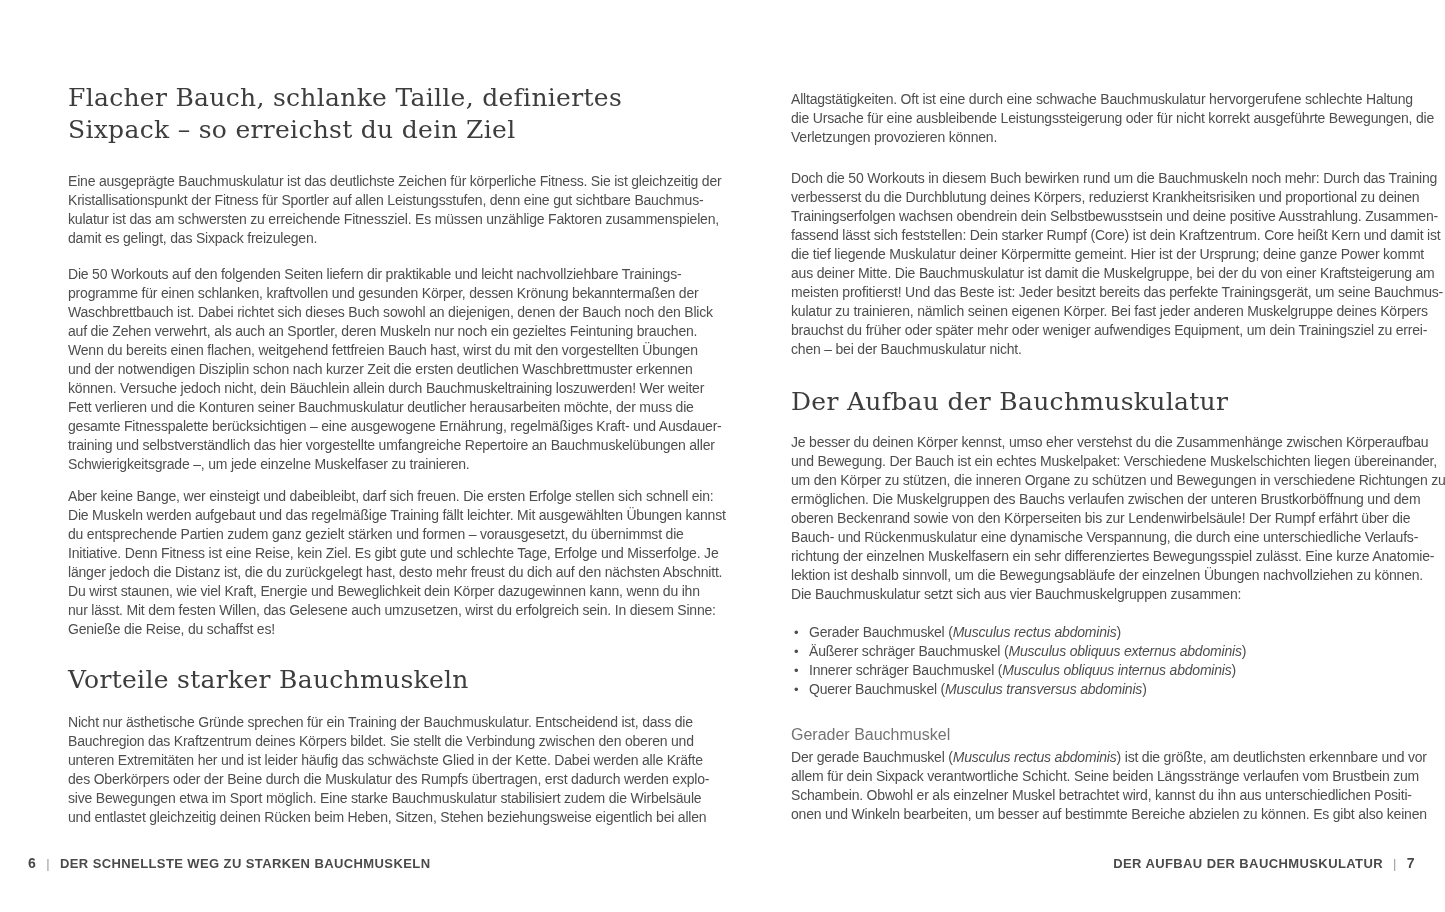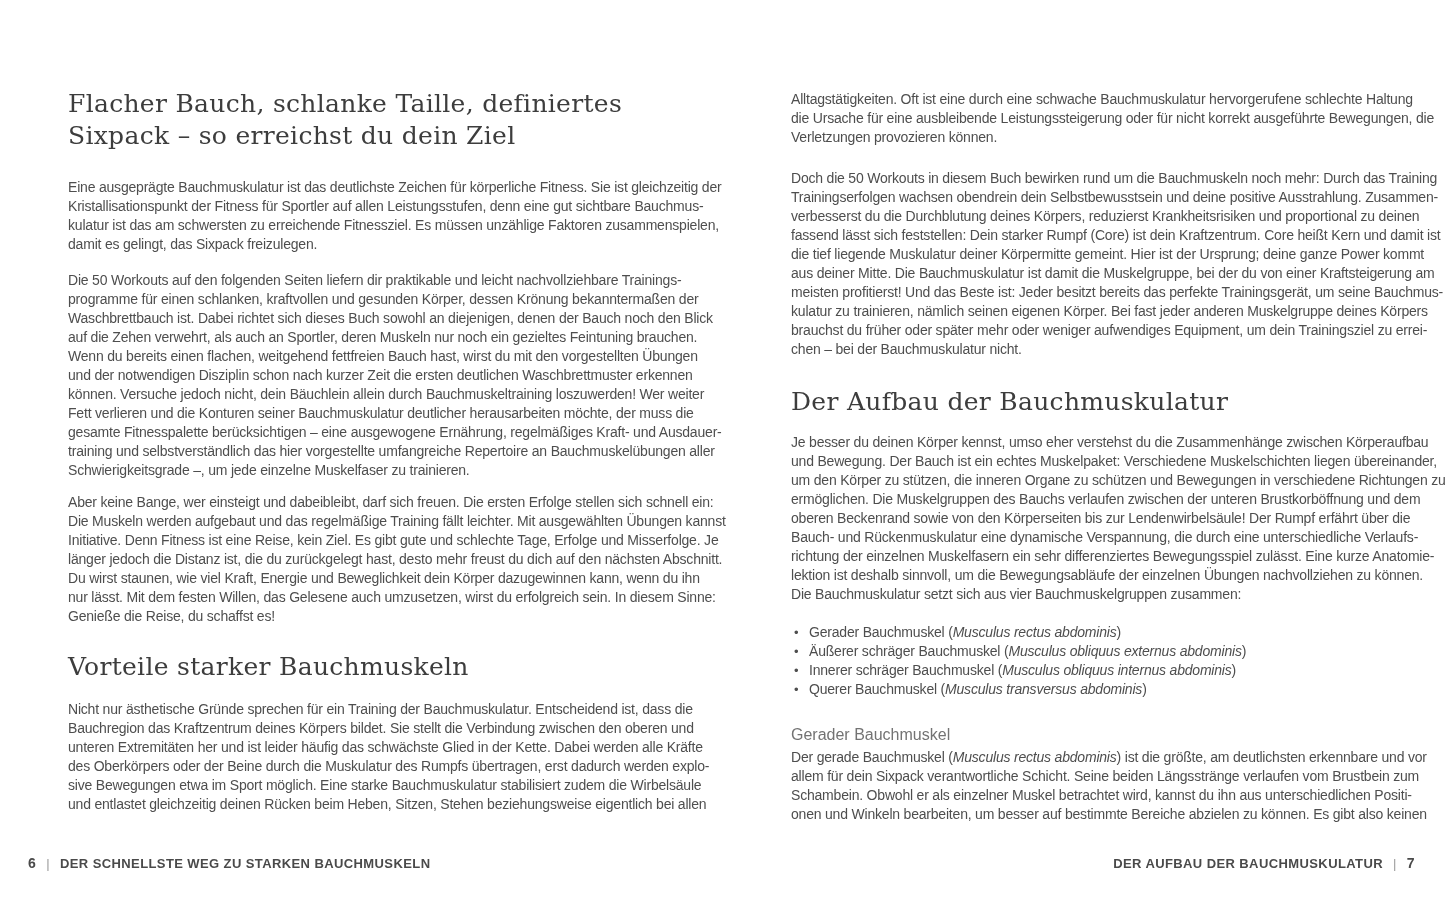--- a/index.html
+++ b/index.html
@@ -11,21 +11,21 @@
     width: 1445px;
     height: 912px;
     position: relative;
     overflow: hidden;
     font-family: "Liberation Sans", sans-serif;
     color: #4e4e4e;
   }
   .page-column {
     position: absolute;
   }
-  .col-left  { left: 68px;  top: 88px; width: 645px; }
+  .col-left  { left: 68px;  top: 82px; width: 645px; }
   .col-right { left: 791px; top: 90px; width: 612px; }
 
   h1.chapter-title, h2.section-heading {
     font-family: "DejaVu Serif", "Liberation Serif", serif;
     font-weight: 400;
     color: #3d3d3d;
     margin: 0;
     letter-spacing: 0.3px;
   }
   h1.chapter-title { font-size: 25px; line-height: 32px; }
@@ -114,20 +114,21 @@
       <div class="tline"><span class="plain-seg">und der notwendigen Disziplin schon nach kurzer Zeit die ersten deutlichen Waschbrettmuster erkennen</span></div>
       <div class="tline"><span class="plain-seg">können. Versuche jedoch nicht, dein Bäuchlein allein durch Bauchmuskeltraining loszuwerden! Wer weiter</span></div>
       <div class="tline"><span class="plain-seg">Fett verlieren und die Konturen seiner Bauchmuskulatur deutlicher herausarbeiten möchte, der muss die</span></div>
       <div class="tline"><span class="plain-seg">gesamte Fitnesspalette berücksichtigen – eine ausgewogene Ernährung, regelmäßiges Kraft- und Ausdauer-</span></div>
       <div class="tline"><span class="plain-seg">training und selbstverständlich das hier vorgestellte umfangreiche Repertoire an Bauchmuskelübungen aller</span></div>
       <div class="tline"><span class="plain-seg">Schwierigkeitsgrade –, um jede einzelne Muskelfaser zu trainieren.</span></div>
     </div>
   <div class="para mt-para-l3">
       <div class="tline"><span class="plain-seg">Aber keine Bange, wer einsteigt und dabeibleibt, darf sich freuen. Die ersten Erfolge stellen sich schnell ein:</span></div>
       <div class="tline"><span class="plain-seg">Die Muskeln werden aufgebaut und das regelmäßige Training fällt leichter. Mit ausgewählten Übungen kannst</span></div>
+      <div class="tline"><span class="plain-seg">du entsprechende Partien zudem ganz gezielt stärken und formen – vorausgesetzt, du übernimmst die</span></div>
       <div class="tline"><span class="plain-seg">Initiative. Denn Fitness ist eine Reise, kein Ziel. Es gibt gute und schlechte Tage, Erfolge und Misserfolge. Je</span></div>
       <div class="tline"><span class="plain-seg">länger jedoch die Distanz ist, die du zurückgelegt hast, desto mehr freust du dich auf den nächsten Abschnitt.</span></div>
       <div class="tline"><span class="plain-seg">Du wirst staunen, wie viel Kraft, Energie und Beweglichkeit dein Körper dazugewinnen kann, wenn du ihn</span></div>
       <div class="tline"><span class="plain-seg">nur lässt. Mit dem festen Willen, das Gelesene auch umzusetzen, wirst du erfolgreich sein. In diesem Sinne:</span></div>
       <div class="tline"><span class="plain-seg">Genieße die Reise, du schaffst es!</span></div>
     </div>
   <h2 class="section-heading sh-left">Vorteile starker Bauchmuskeln</h2>
   <div class="para mt-para-l4">
       <div class="tline"><span class="plain-seg">Nicht nur ästhetische Gründe sprechen für ein Training der Bauchmuskulatur. Entscheidend ist, dass die</span></div>
       <div class="tline"><span class="plain-seg">Bauchregion das Kraftzentrum deines Körpers bildet. Sie stellt die Verbindung zwischen den oberen und</span></div>
@@ -139,22 +140,22 @@
 </div>
 
 <div class="page-column col-right">
   <div class="para">
       <div class="tline"><span class="plain-seg">Alltagstätigkeiten. Oft ist eine durch eine schwache Bauchmuskulatur hervorgerufene schlechte Haltung</span></div>
       <div class="tline"><span class="plain-seg">die Ursache für eine ausbleibende Leistungssteigerung oder für nicht korrekt ausgeführte Bewegungen, die</span></div>
       <div class="tline"><span class="plain-seg">Verletzungen provozieren können.</span></div>
     </div>
   <div class="para mt-para-r2">
       <div class="tline"><span class="plain-seg">Doch die 50 Workouts in diesem Buch bewirken rund um die Bauchmuskeln noch mehr: Durch das Training</span></div>
+      <div class="tline"><span class="plain-seg">verbesserst du die Durchblutung deines Körpers, reduzierst Krankheitsrisiken und proportional zu deinen</span></div>
       <div class="tline"><span class="plain-seg">Trainingserfolgen wachsen obendrein dein Selbstbewusstsein und deine positive Ausstrahlung. Zusammen-</span></div>
-      <div class="tline"><span class="plain-seg">verbesserst du die Durchblutung deines Körpers, reduzierst Krankheitsrisiken und proportional zu deinen</span></div>
       <div class="tline"><span class="plain-seg">fassend lässt sich feststellen: Dein starker Rumpf (Core) ist dein Kraftzentrum. Core heißt Kern und damit ist</span></div>
       <div class="tline"><span class="plain-seg">die tief liegende Muskulatur deiner Körpermitte gemeint. Hier ist der Ursprung; deine ganze Power kommt</span></div>
       <div class="tline"><span class="plain-seg">aus deiner Mitte. Die Bauchmuskulatur ist damit die Muskelgruppe, bei der du von einer Kraftsteigerung am</span></div>
       <div class="tline"><span class="plain-seg">meisten profitierst! Und das Beste ist: Jeder besitzt bereits das perfekte Trainingsgerät, um seine Bauchmus-</span></div>
       <div class="tline"><span class="plain-seg">kulatur zu trainieren, nämlich seinen eigenen Körper. Bei fast jeder anderen Muskelgruppe deines Körpers</span></div>
       <div class="tline"><span class="plain-seg">brauchst du früher oder später mehr oder weniger aufwendiges Equipment, um dein Trainingsziel zu errei-</span></div>
       <div class="tline"><span class="plain-seg">chen – bei der Bauchmuskulatur nicht.</span></div>
     </div>
   <h2 class="section-heading sh-right">Der Aufbau der Bauchmuskulatur</h2>
   <div class="para mt-para-r3">

